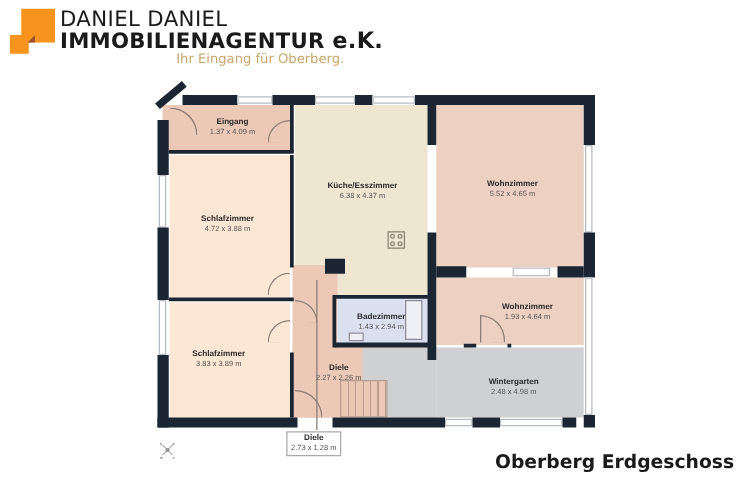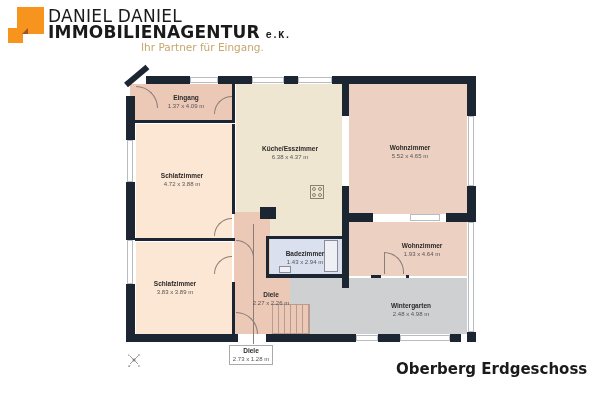--- a/index.html
+++ b/index.html
@@ -8,21 +8,21 @@
 
     .abs { position: absolute; }
 
     
     .logo-sq-big { position: absolute; left: 17px; top: 7px; width: 27px; height: 27px; background: #f7941d; }
     .logo-sq-small { position: absolute; left: 8px; top: 28px; width: 15px; height: 15px; background: #f7941d; }
     .logo-tri { position: absolute; left: 22px; top: 28px; width: 0; height: 0;
       border-left: 6px solid transparent; border-bottom: 6px solid #a0522d; }
     .logo-line1 { position: absolute; left: 48px; top: 6px; font-size: 17px; letter-spacing: 0.3px; color: #1a1a1a; font-family: "DejaVu Sans", sans-serif; }
     .logo-line2 { position: absolute; left: 48px; top: 22px; font-size: 17px; font-weight: bold; color: #1a1a1a; font-family: "DejaVu Sans", sans-serif; letter-spacing: 0.2px; }
-    .logo-line2 .ek { font-size: 10px; font-family: Liberation Mono, monospace; }
+    .logo-line2 .ek { font-size: 18px; }
     .logo-line3 { position: absolute; left: 141px; top: 41px; font-size: 10.5px; color: #c9a66b; font-family: "DejaVu Sans", sans-serif; }
 
     
     .plan { position: absolute; left: 0; top: 0; width: 601px; height: 400px; }
     .wall { position: absolute; background: #1c2633; }
     .win { position: absolute; background: #ffffff; border: 1px solid #b7bcc2; }
     .room { position: absolute; }
     .r-eingang { background: #ecc9b7; }
     .r-kueche { background: #efe6d2; }
     .r-wohn { background: #ecd0c1; }
@@ -53,21 +53,21 @@
   </style>
 </head>
 <body>
 
 <div>
   <div class="logo-sq-big"></div>
   <div class="logo-sq-small"></div>
   <div class="logo-tri"></div>
   <div class="logo-line1">DANIEL DANIEL</div>
   <div class="logo-line2"><span>IMMOBILIENAGENTUR</span> <span class="ek">e.K.</span></div>
-  <div class="logo-line3">Ihr Partner für Eingang.</div>
+  <div class="logo-line3">Ihr Eingang für Oberberg.</div>
 </div>
 
 <div class="plan">
 
   <div class="room r-eingang" style="left:130px; top:84px; width:104px; height:38px;"></div>
   <div class="room r-kueche" style="left:236px; top:84px; width:106px; height:154px;"></div>
   <div class="room r-wohn" style="left:349px; top:84px; width:118px; height:130px;"></div>
   <div class="room r-schlaf" style="left:136px; top:124px; width:96px; height:114px;"></div>
   <div class="room r-schlaf" style="left:136px; top:242px; width:96px; height:92px;"></div>
   <div class="room r-diele" style="left:234px; top:212px; width:36px; height:122px;"></div>

